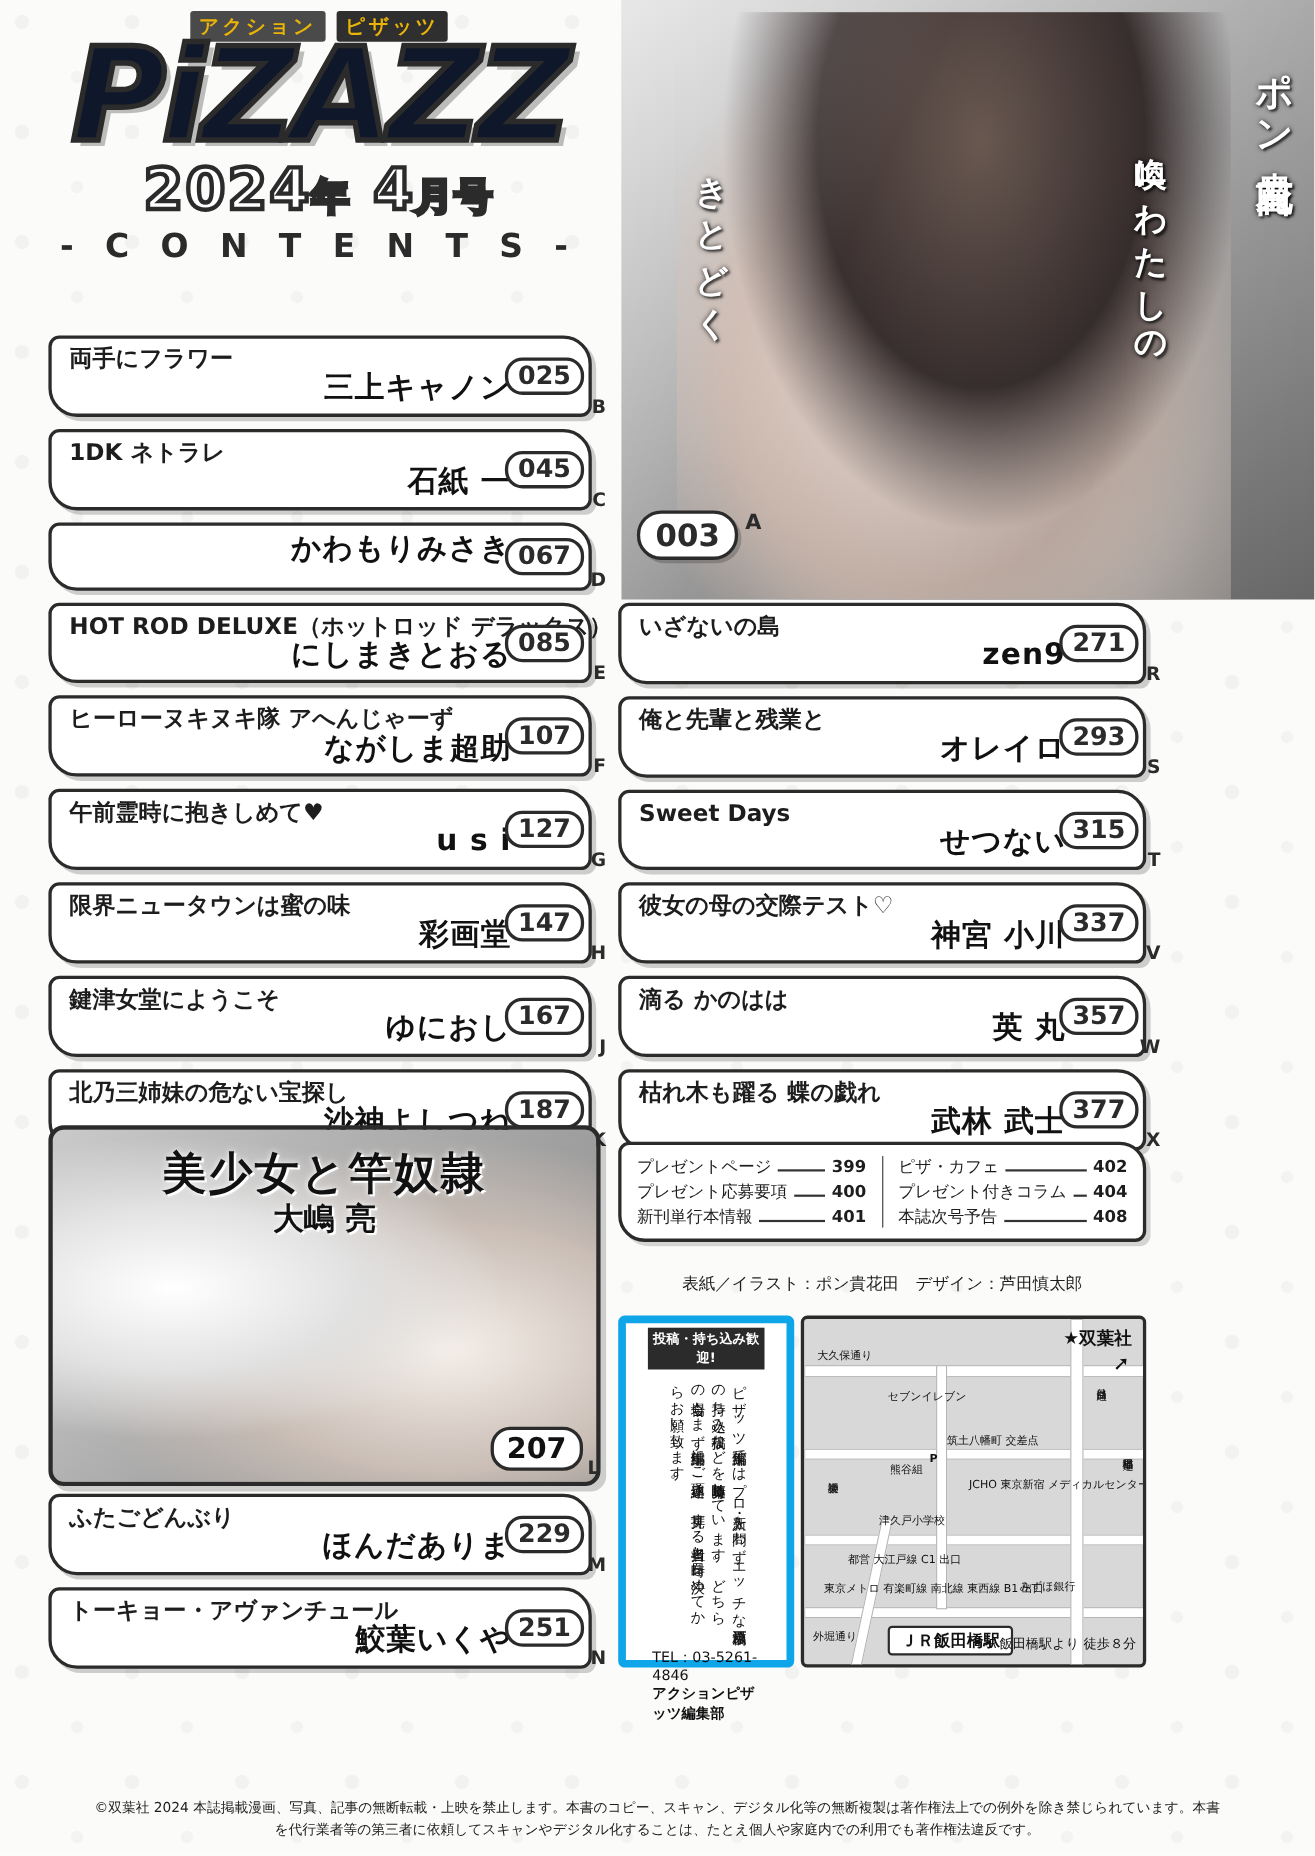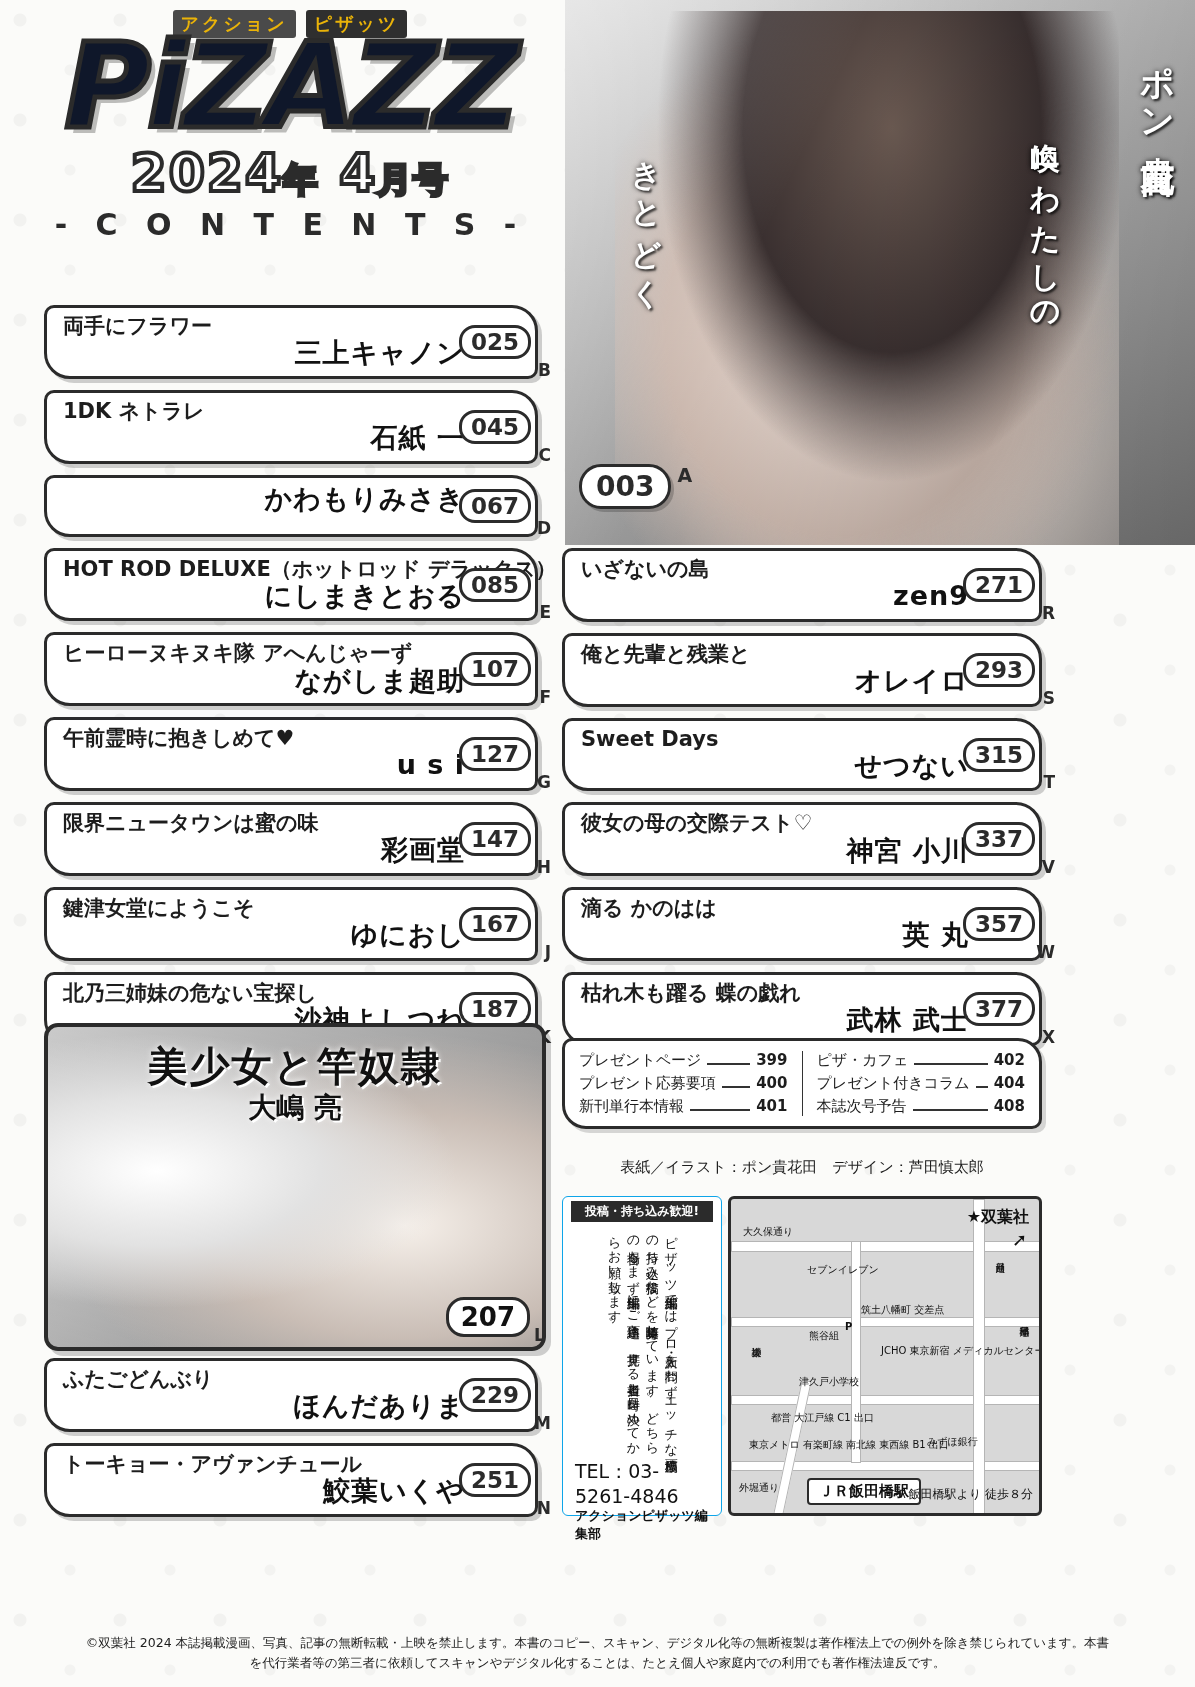--- a/index.html
+++ b/index.html
@@ -203,34 +203,34 @@
   .ex-item .pg { font-weight: 700; }
   .vdiv { background: #333; width: 1px; grid-row: span 3; }
   .credits {
     position: absolute; left: 562px; top: 1158px; width: 480px;
     text-align: center; font-size: 15px; color: #1d1d1d;
   }
 
   
   .submission {
     position: absolute; left: 562px; top: 1196px; width: 160px; height: 320px;
-    border: 1px solid #0ea5e9; border-radius: 6px;
-    background: #fff; box-sizing: border-box; padding: 6px 12px;
+    border: 7px solid #0ea5e9; border-radius: 6px;
+    background: #fff; box-sizing: border-box; padding: 6px 24px;
   }
   .submission .hdr {
     background: #2b2b2b; color: #fff; font-size: 12px; font-weight: 700;
     padding: 2px 4px; text-align: center; margin: -2px -4px 5px -4px;
   }
   .submission .body {
     writing-mode: vertical-rl; height: 228px;
     font-size: 13px; line-height: 1.45; color: #111;
     margin: 0 auto;
   }
   .submission .tel {
-    font-size: 19px; text-align: left; margin-top: 4px; color: #111;
+    font-size: 13px; text-align: left; margin-top: 20px; color: #111;
   }
   .submission .dept {
     font-size: 13px; text-align: left; color: #111; font-weight: 600;
   }
   .map {
     position: absolute; left: 728px; top: 1196px; width: 314px; height: 320px;
     border: 3px solid #2b2b2b; border-radius: 6px;
     background: #d8d8d8; overflow: hidden; box-sizing: border-box;
   }
   .map .road {

